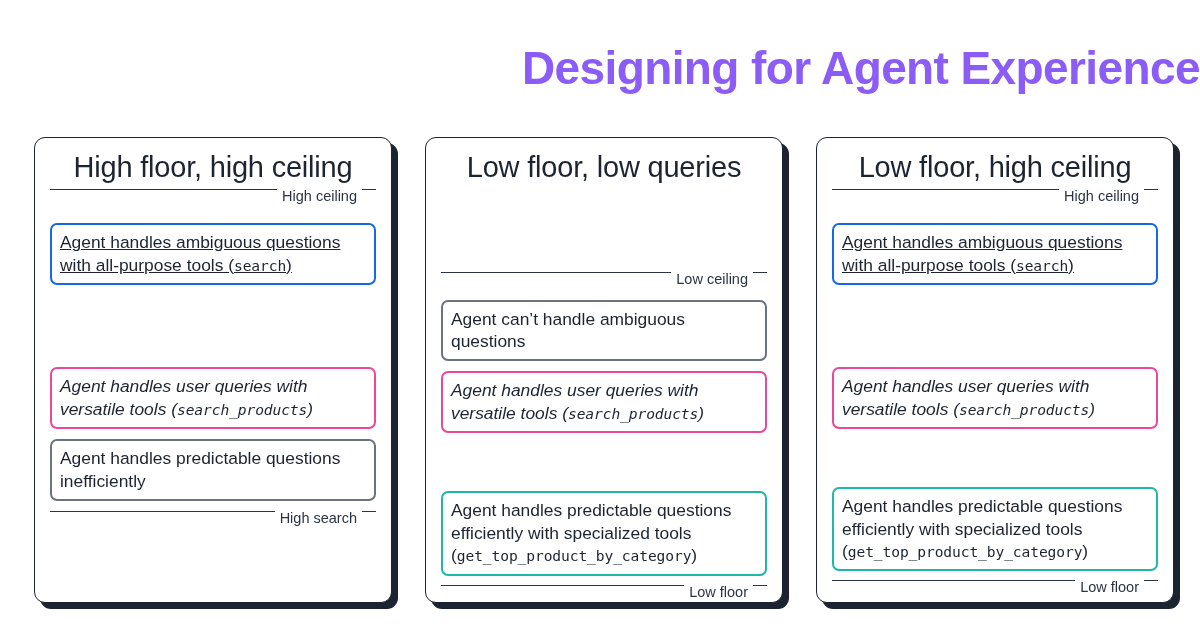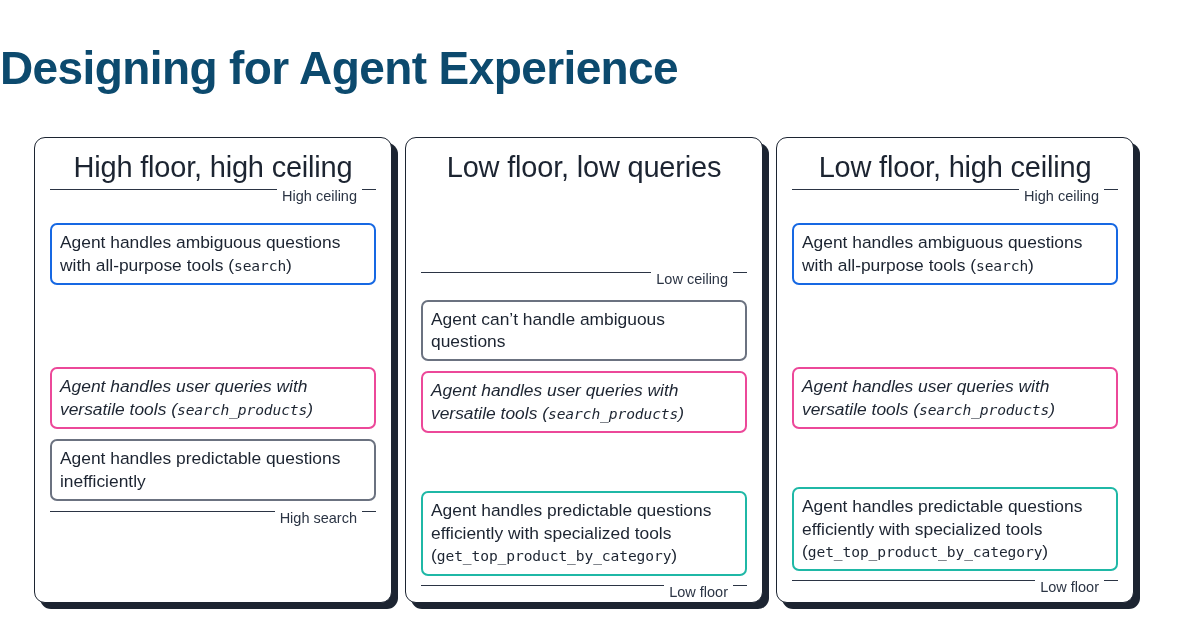--- a/index.html
+++ b/index.html
@@ -19,37 +19,37 @@
     background: #ffffff;
     overflow: hidden;
   }
 
   
   .title {
     position: absolute;
     top: 41px;
     left: 0;
     width: 1200px;
-    text-align: left;
+    text-align: right;
     font-size: 46px;
     font-weight: 700;
     letter-spacing: -0.6px;
-    color: #0c4a6e;
+    color: #8b5cf6;
     line-height: 1.2;
   }
 
   
   .cards {
     position: absolute;
     top: 137px;
     left: 34px;
     width: 1132px;
     height: 474px;
     display: flex;
-    gap: 13px;
+    gap: 33px;
   }
 
   .card {
     position: relative;
     width: 358px;
     height: 466px;
     background: #ffffff;
     border: 1.6px solid #1c2431;
     border-radius: 11px;
     box-shadow: 6px 6px 0 0 #1c2431;
@@ -98,21 +98,21 @@
   
   .box {
     border: 2.6px solid #6b7280;
     border-radius: 7px;
     padding: 6px 8px 7px 8px;
     font-size: 17.4px;
     line-height: 1.29;
     color: #1c2431;
     width: 100%;
   }
-  .box.blue  { border-color: #1668e3; }
+  .box.blue  { border-color: #1668e3; text-decoration: underline; }
   .box.pink  { border-color: #ec4899; font-style: italic; }
   .box.teal  { border-color: #1fb8a6; }
   .box.gray  { border-color: #6b7280; }
 
   .box .code {
     font-family: "DejaVu Sans Mono", monospace;
     font-size: 14.6px;
     letter-spacing: -0.1px;
   }
 

